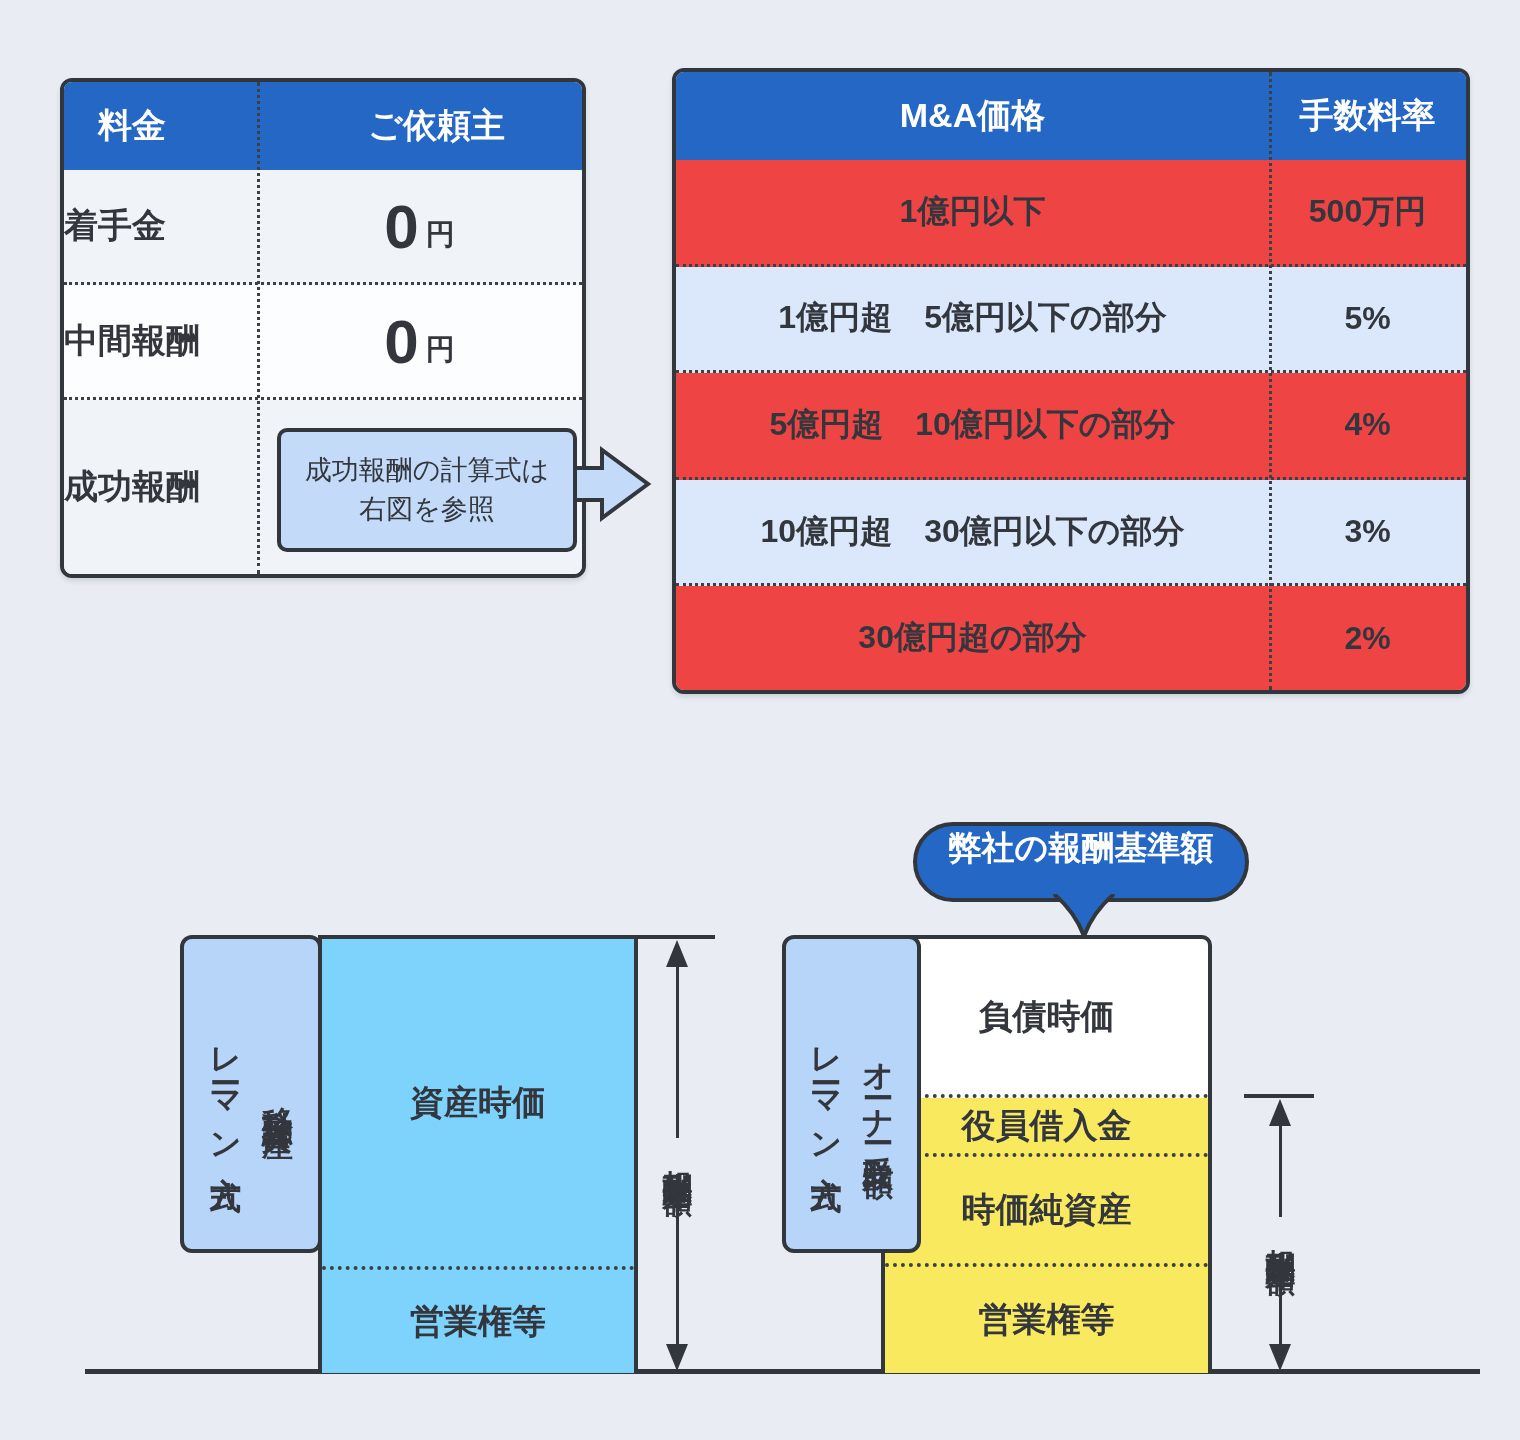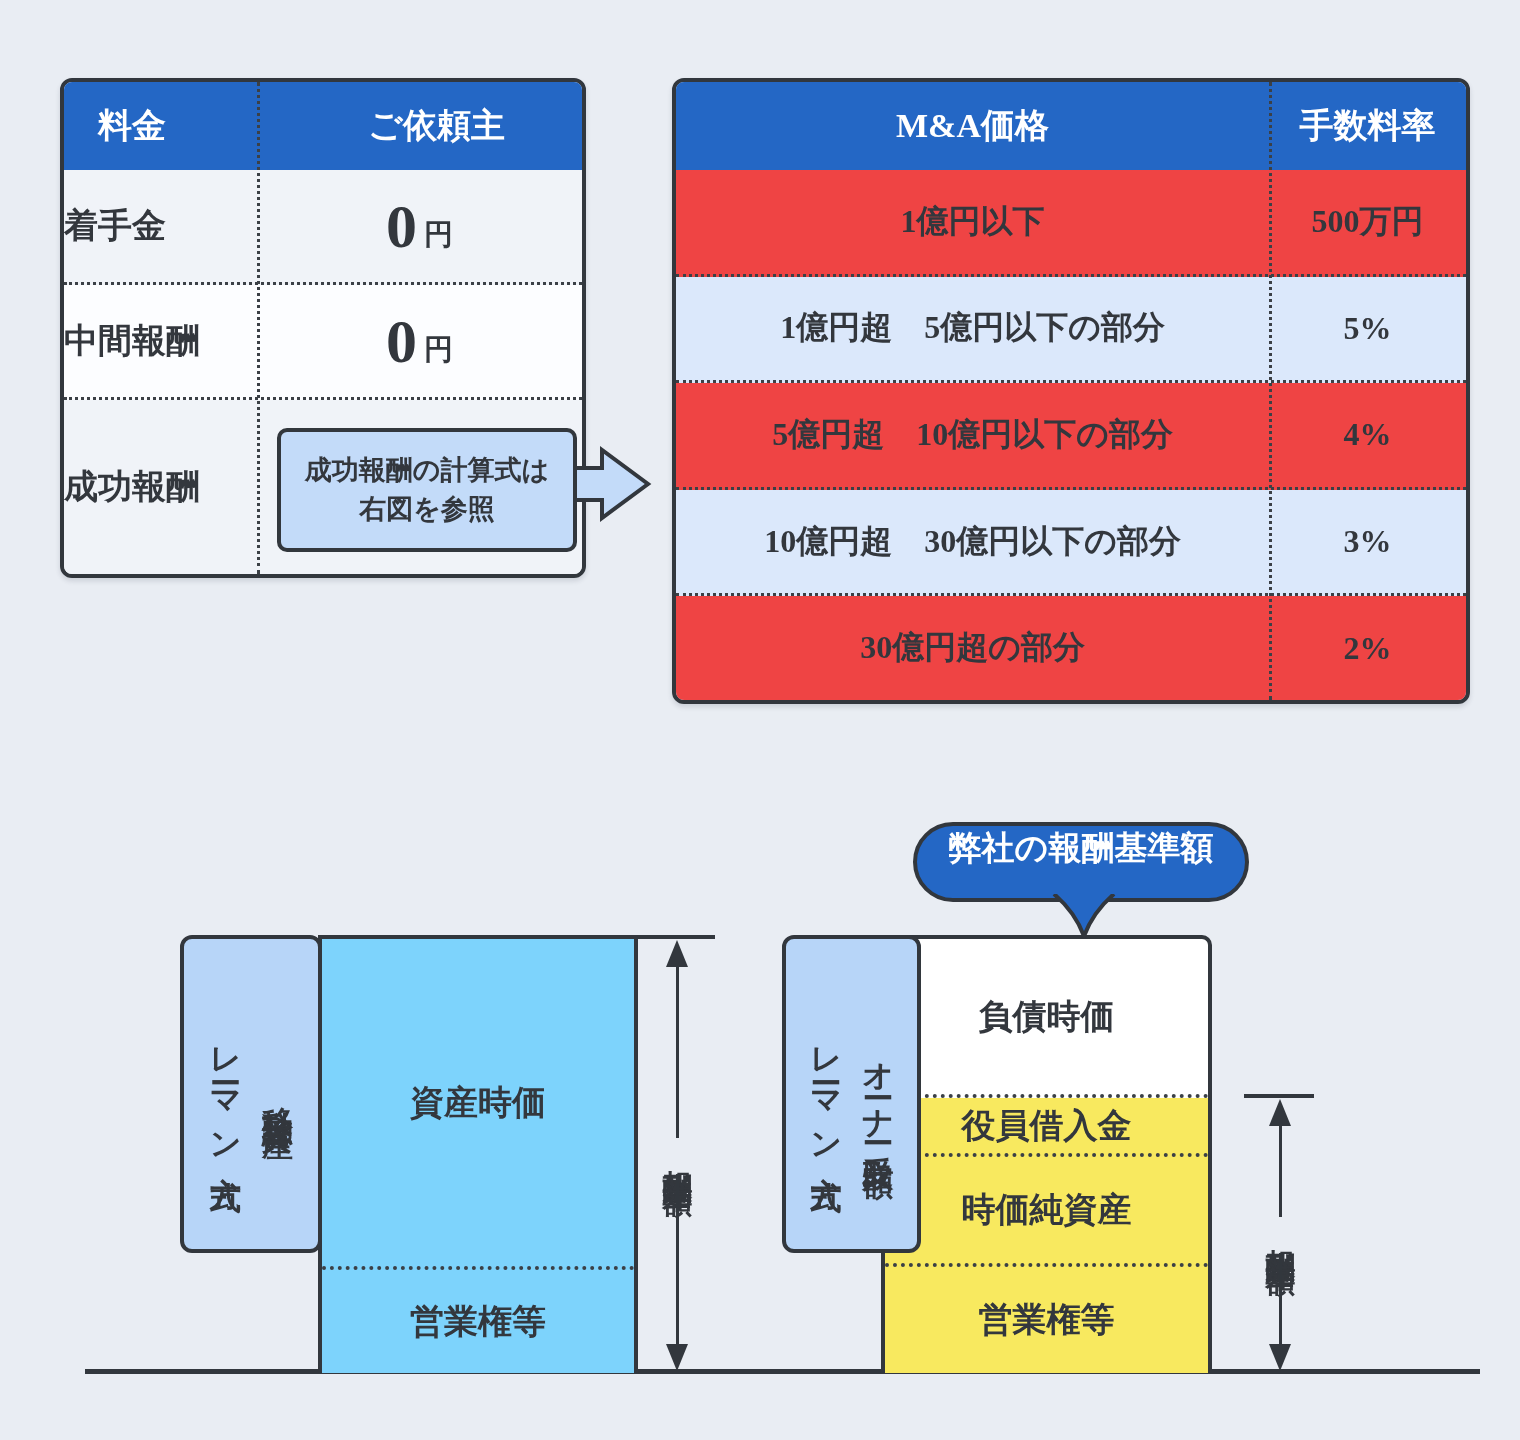--- a/index.html
+++ b/index.html
@@ -14,21 +14,21 @@
     overflow:hidden;
     color:#33373d;
   }
   
   .panel{
     position:absolute;
     border:4px solid #32373d;
     border-radius:12px;
     overflow:hidden;
     box-shadow:0 3px 5px rgba(40,50,70,.15);
-    display:flex;flex-direction:column;font-family:Liberation Serif, serif;
+    display:flex;flex-direction:column;
   }
   .thead{
     background:#2467c5;color:#ffffff;
     display:flex;align-items:stretch;
     font-weight:bold;font-size:34px;
     flex:0 0 88px;
   }
   .vdots{
     position:absolute;top:0;bottom:0;width:0;
     border-left:3px dotted #3b4046;
@@ -45,25 +45,25 @@
   .fee-row .c2{flex:1;justify-content:center;}
   .row-a{background:#f0f3f8;}
   .row-b{background:#fcfdff;}
   .zero{font-size:62px;font-weight:bold;letter-spacing:1px;}
   .yen{font-size:29px;font-weight:bold;margin-left:6px;margin-top:18px;}
   
   .callout{
     position:absolute;left:277px;top:428px;width:292px;height:116px;
     background:#c3dbf9;border:4px solid #32373d;border-radius:10px;
     display:flex;flex-direction:column;align-items:center;justify-content:center;
-    font-weight:bold;font-size:27px;line-height:1.45;z-index:4;text-align:center;
+    font-weight:normal;font-size:27px;line-height:1.45;z-index:4;text-align:center;
   }
   .flow-arrow{position:absolute;left:548px;top:444px;z-index:3;}
   
-  .rate-table{left:672px;top:78px;width:790px;height:618px;background:#c5dcf7;}
+  .rate-table{left:672px;top:68px;width:790px;height:618px;background:#c5dcf7;}
   .rate-table .thead .c1{flex:0 0 593px;display:flex;align-items:center;justify-content:center;}
   .rate-table .thead .c2{flex:1;display:flex;align-items:center;justify-content:center;}
   .rate-row{display:flex;flex:1;font-weight:bold;font-size:32px;}
   .rate-row .c1{flex:0 0 593px;justify-content:center;text-align:center;}
   .rate-row .c2{flex:1;justify-content:center;}
   .rr-a{background:#ef4444;}
   .rr-b{background:#dbe8fb;}
   
   .baseline{position:absolute;left:85px;top:1369px;width:1395px;height:5px;background:#32373d;}
   .hline{position:absolute;height:4px;background:#32373d;}

